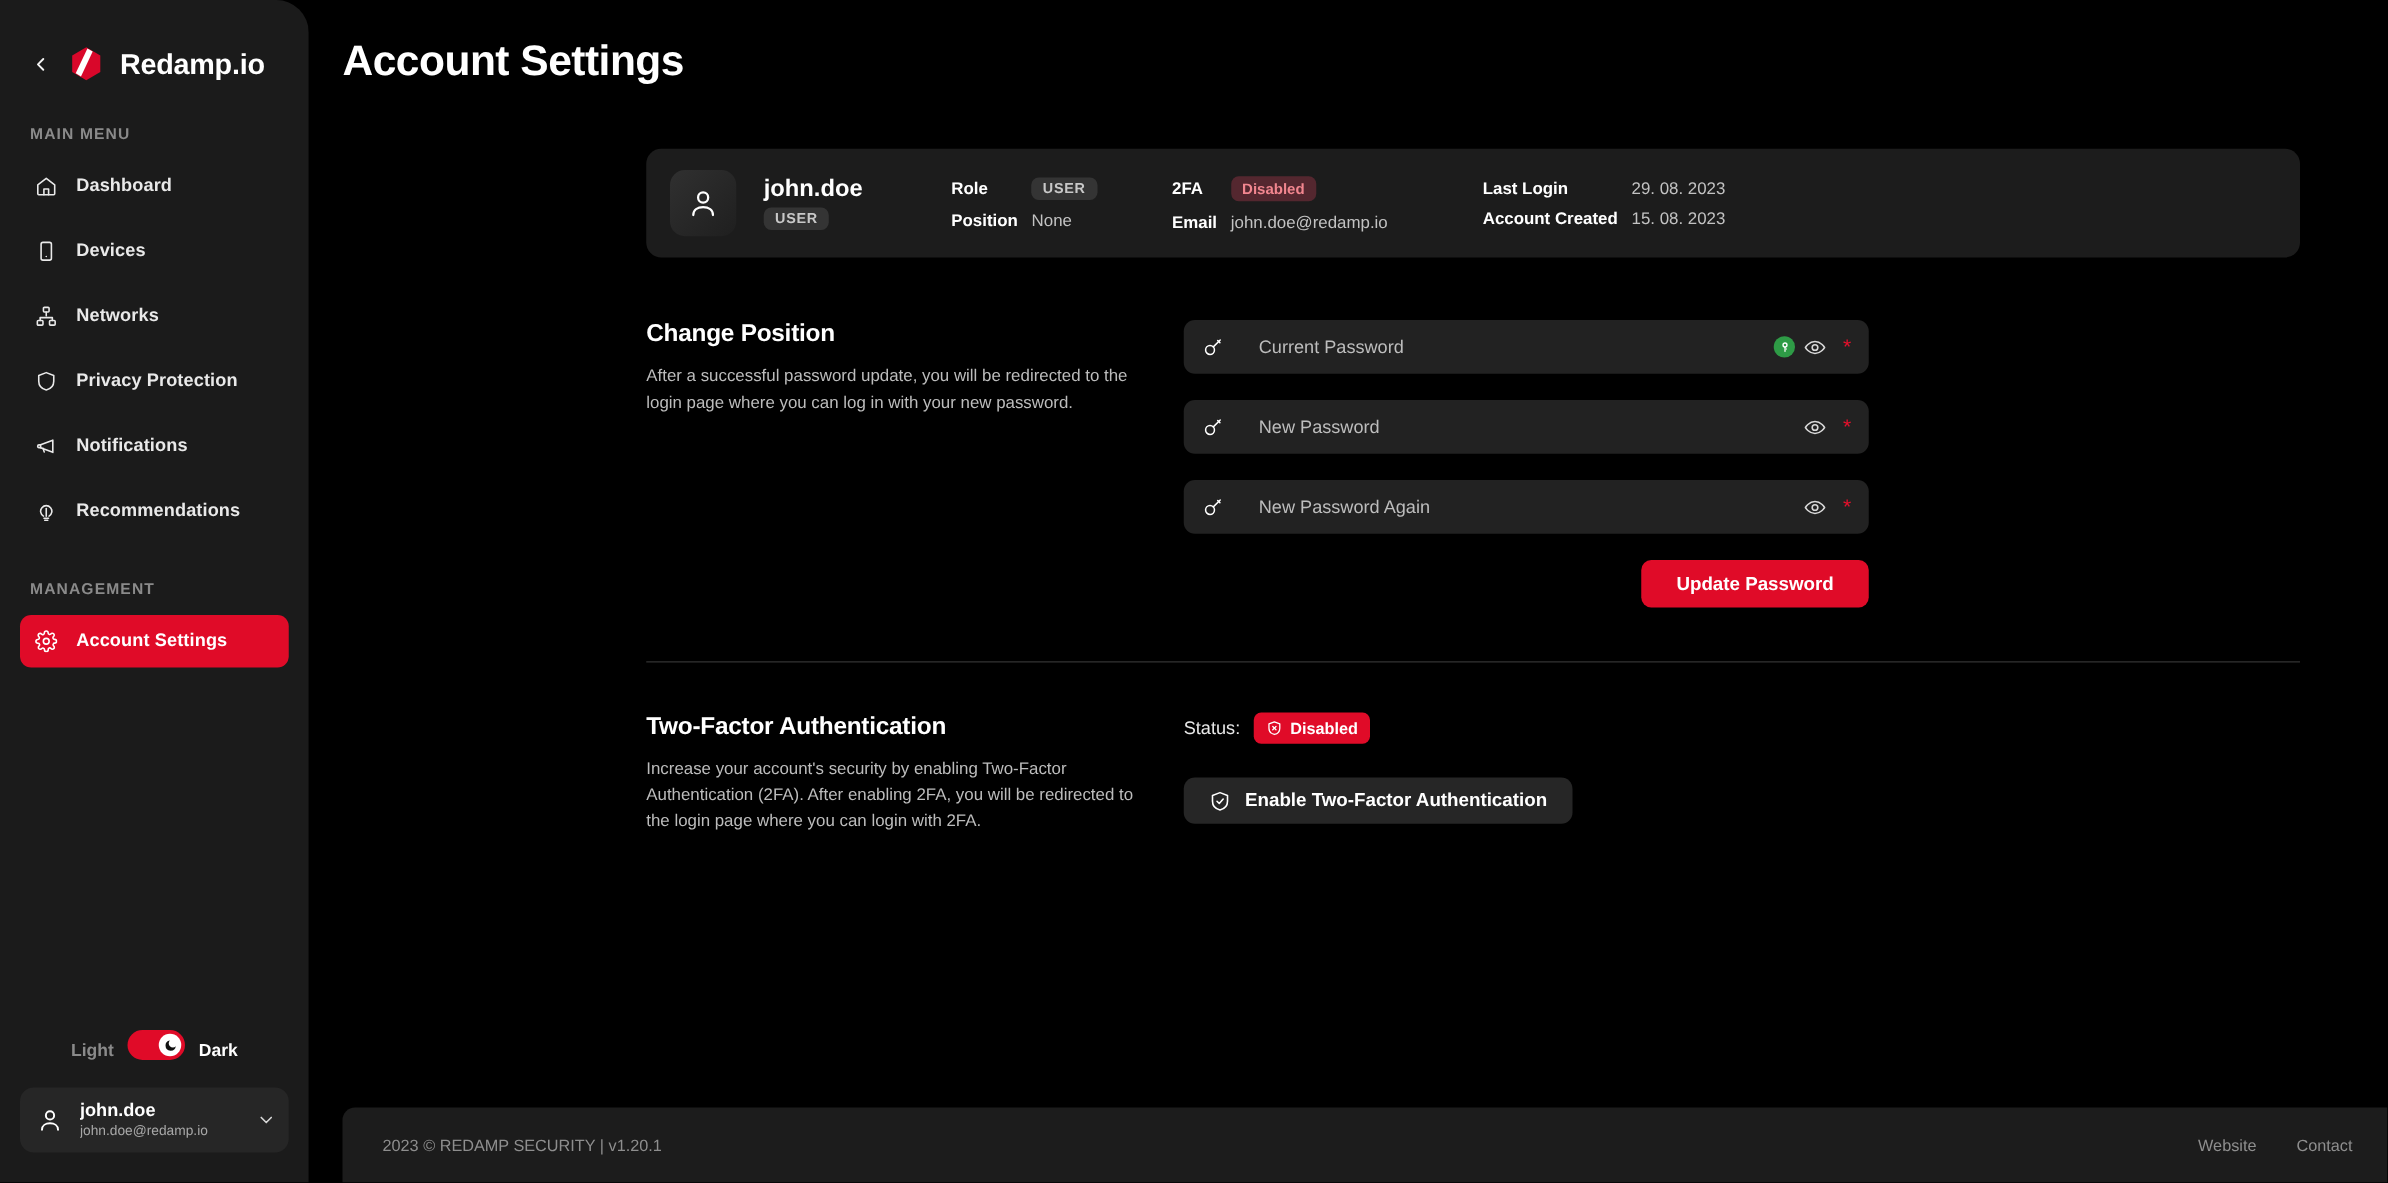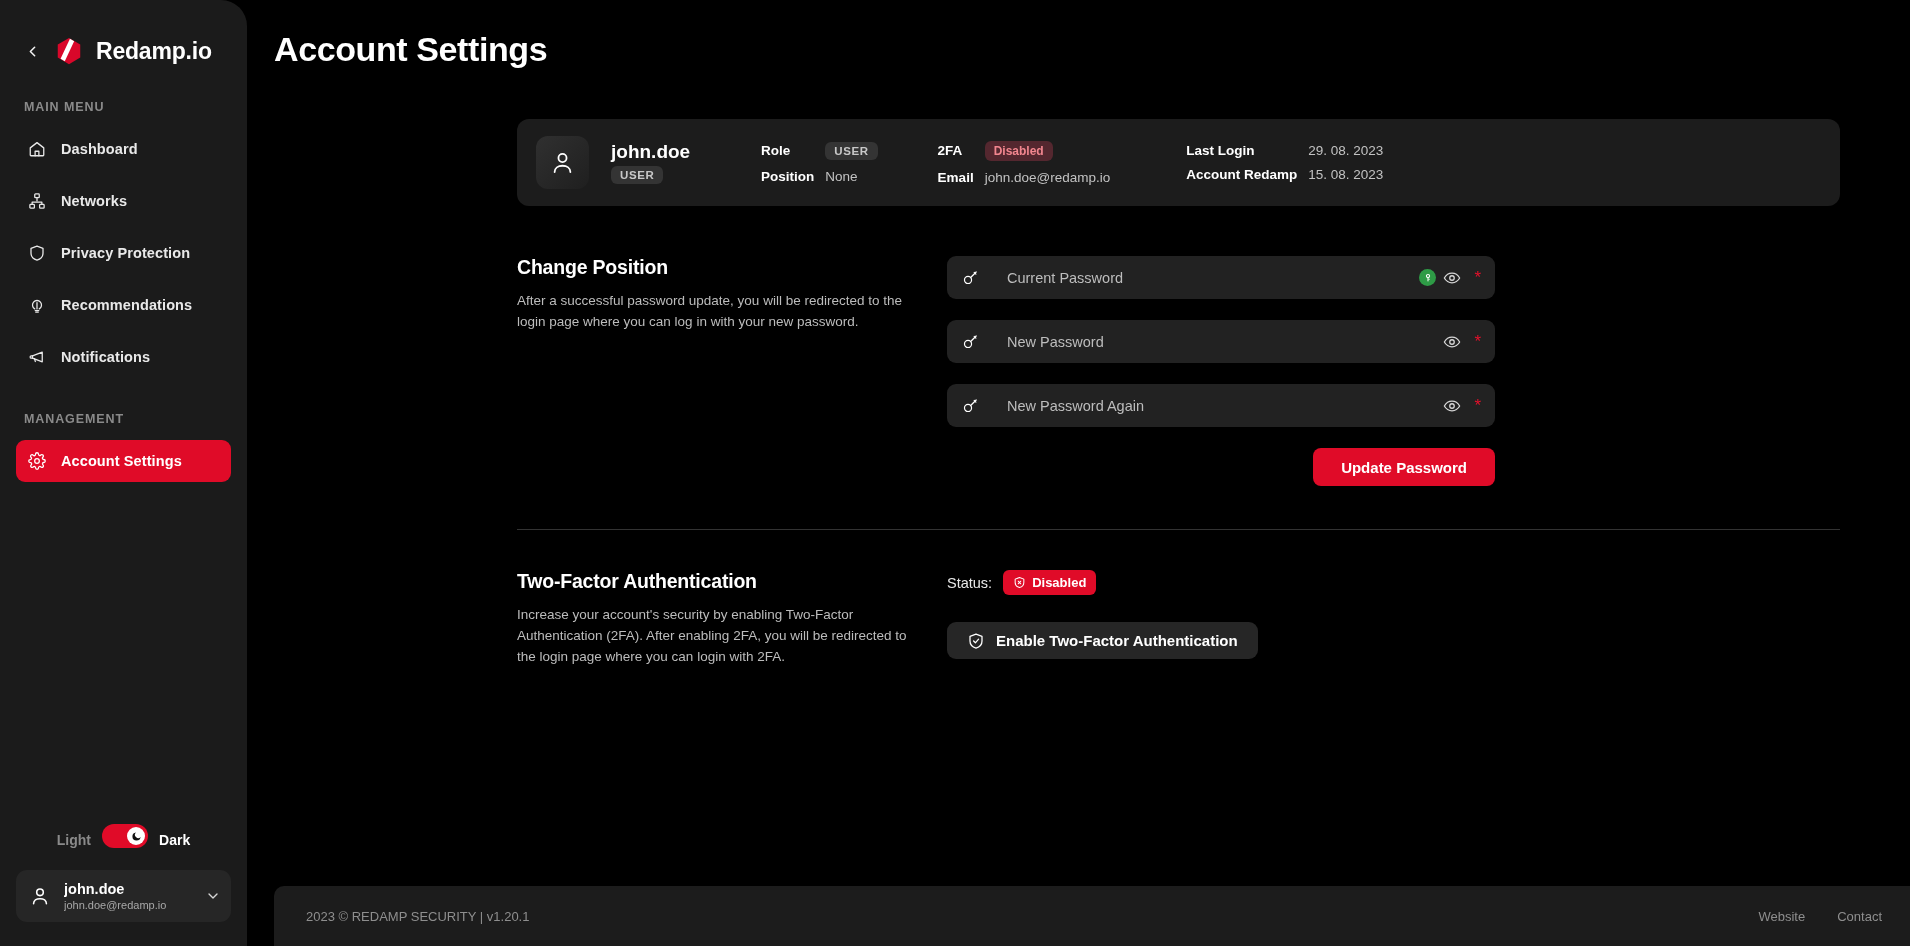--- a/index.html
+++ b/index.html
@@ -372,20 +372,29 @@
   <div class="nav-item">
     <span class="nav-icon">
       <svg width="18" height="18" viewBox="0 0 24 24" fill="none" stroke="currentColor" stroke-width="1.7" stroke-linecap="round" stroke-linejoin="round">
           <path d="M3 10.5 L12 3.5 L21 10.5 V20 a1 1 0 0 1-1 1H4a1 1 0 0 1-1-1z"></path>
           <path d="M9.5 21v-6h5v6"></path>
         </svg>
     </span>
     <span class="nav-label">Dashboard</span>
   </div>
 
+  <div class="nav-item">
+    <span class="nav-icon">
+      <svg width="18" height="18" viewBox="0 0 24 24" fill="none" stroke="currentColor" stroke-width="1.7" stroke-linecap="round" stroke-linejoin="round">
+          <rect x="6.5" y="2.5" width="11" height="19" rx="2"></rect>
+          <line x1="12" y1="17.6" x2="12" y2="17.6"></line>
+        </svg>
+    </span>
+    <span class="nav-label">Devices</span>
+  </div>
 
   <div class="nav-item">
     <span class="nav-icon">
       <svg width="18" height="18" viewBox="0 0 24 24" fill="none" stroke="currentColor" stroke-width="1.7" stroke-linecap="round" stroke-linejoin="round">
           <rect x="9" y="2.5" width="6" height="5" rx="1"></rect>
           <rect x="2.5" y="16.5" width="6" height="5" rx="1"></rect>
           <rect x="15.5" y="16.5" width="6" height="5" rx="1"></rect>
           <path d="M12 7.5v4M5.5 16.5v-3h13v3"></path>
         </svg>
     </span>
@@ -398,38 +407,38 @@
           <path d="M12 2.8 L20 5.8 v6.2c0 5-3.4 8.2-8 9.4-4.6-1.2-8-4.4-8-9.4V5.8z"></path>
         </svg>
     </span>
     <span class="nav-label">Privacy Protection</span>
   </div>
 
 
   <div class="nav-item">
     <span class="nav-icon">
       <svg width="18" height="18" viewBox="0 0 24 24" fill="none" stroke="currentColor" stroke-width="1.7" stroke-linecap="round" stroke-linejoin="round">
+          <path d="M19 5.5 L6 10.5 v3 l13 5 z"></path>
+          <path d="M6 10.5 H4.2 a1.3 1.3 0 0 0-1.3 1.3v0.4A1.3 1.3 0 0 0 4.2 13.5 H6"></path>
+          <path d="M8.6 14.2 L9.8 18"></path>
+        </svg>
+    </span>
+    <span class="nav-label">Notifications</span>
+  </div>
+
+  <div class="nav-item">
+    <span class="nav-icon">
+      <svg width="18" height="18" viewBox="0 0 24 24" fill="none" stroke="currentColor" stroke-width="1.7" stroke-linecap="round" stroke-linejoin="round">
           <path d="M9 17.2a6 6 0 1 1 6 0"></path>
           <line x1="9.6" y1="19.4" x2="14.4" y2="19.4"></line>
           <line x1="10.4" y1="21.6" x2="13.6" y2="21.6"></line>
           <line x1="12" y1="9" x2="12" y2="17.2"></line>
         </svg>
     </span>
     <span class="nav-label">Recommendations</span>
-  </div>
-
-  <div class="nav-item">
-    <span class="nav-icon">
-      <svg width="18" height="18" viewBox="0 0 24 24" fill="none" stroke="currentColor" stroke-width="1.7" stroke-linecap="round" stroke-linejoin="round">
-          <path d="M19 5.5 L6 10.5 v3 l13 5 z"></path>
-          <path d="M6 10.5 H4.2 a1.3 1.3 0 0 0-1.3 1.3v0.4A1.3 1.3 0 0 0 4.2 13.5 H6"></path>
-          <path d="M8.6 14.2 L9.8 18"></path>
-        </svg>
-    </span>
-    <span class="nav-label">Notifications</span>
   </div>
 
   <div class="section-label">MANAGEMENT</div>
 
   <div class="nav-item active">
     <span class="nav-icon">
       <svg width="18" height="18" viewBox="0 0 24 24" fill="none" stroke="currentColor" stroke-width="1.7" stroke-linecap="round" stroke-linejoin="round">
           <circle cx="12" cy="12" r="3.1"></circle>
           <path d="M19.4 15a1.6 1.6 0 0 0 .3 1.8l.1.1a2 2 0 1 1-2.8 2.8l-.1-.1a1.6 1.6 0 0 0-1.8-.3 1.6 1.6 0 0 0-1 1.5v.2a2 2 0 1 1-4 0v-.1a1.6 1.6 0 0 0-1-1.5 1.6 1.6 0 0 0-1.8.3l-.1.1a2 2 0 1 1-2.8-2.8l.1-.1a1.6 1.6 0 0 0 .3-1.8 1.6 1.6 0 0 0-1.5-1H3a2 2 0 1 1 0-4h.1a1.6 1.6 0 0 0 1.5-1 1.6 1.6 0 0 0-.3-1.8l-.1-.1a2 2 0 1 1 2.8-2.8l.1.1a1.6 1.6 0 0 0 1.8.3H9a1.6 1.6 0 0 0 1-1.5V3a2 2 0 1 1 4 0v.1a1.6 1.6 0 0 0 1 1.5 1.6 1.6 0 0 0 1.8-.3l.1-.1a2 2 0 1 1 2.8 2.8l-.1.1a1.6 1.6 0 0 0-.3 1.8V9a1.6 1.6 0 0 0 1.5 1h.2a2 2 0 1 1 0 4h-.1a1.6 1.6 0 0 0-1.5 1z"></path>
         </svg>
@@ -499,21 +508,21 @@
       <div class="kv-group g2">
         <span class="kv-key">2FA</span>
         <span class="chip-danger">Disabled</span>
         <span class="kv-key">Email</span>
         <span class="kv-val">john.doe@redamp.io</span>
       </div>
 
       <div class="kv-group g3">
         <span class="kv-key">Last Login</span>
         <span class="kv-val">29. 08. 2023</span>
-        <span class="kv-key">Account Redamp</span>
+        <span class="kv-key">Account Created</span>
         <span class="kv-val">15. 08. 2023</span>
       </div>
     </section>
 
     <section class="section" style="margin-top:50px">
       <div class="section-left">
         <div class="sec-title">Change Position</div>
         <div class="sec-desc">After a successful password update, you will be redirected to the login page where you can log in with your new password.</div>
       </div>
 

